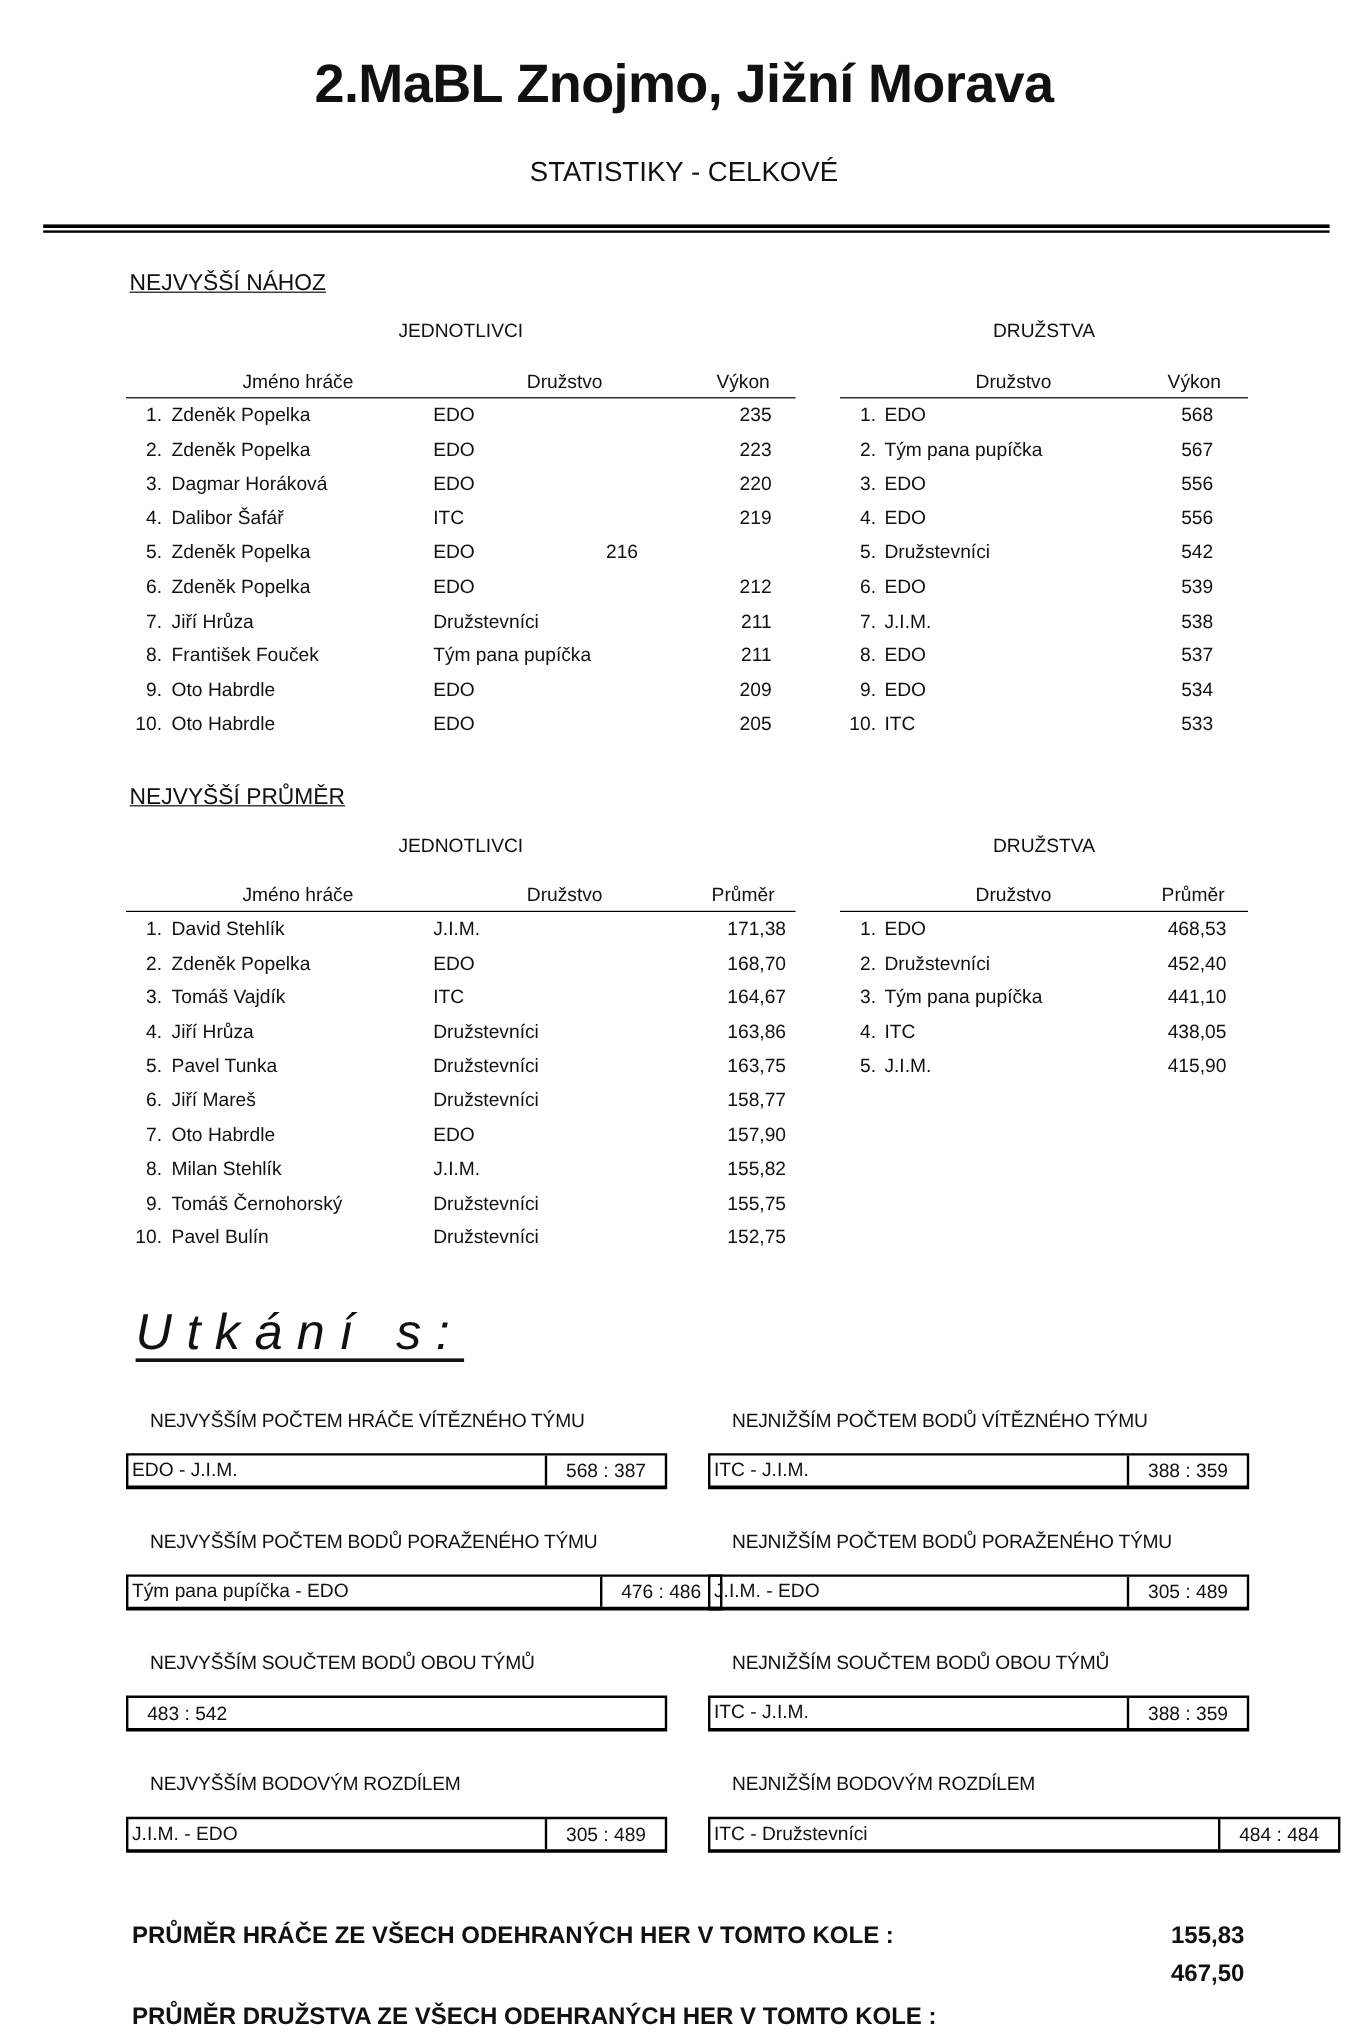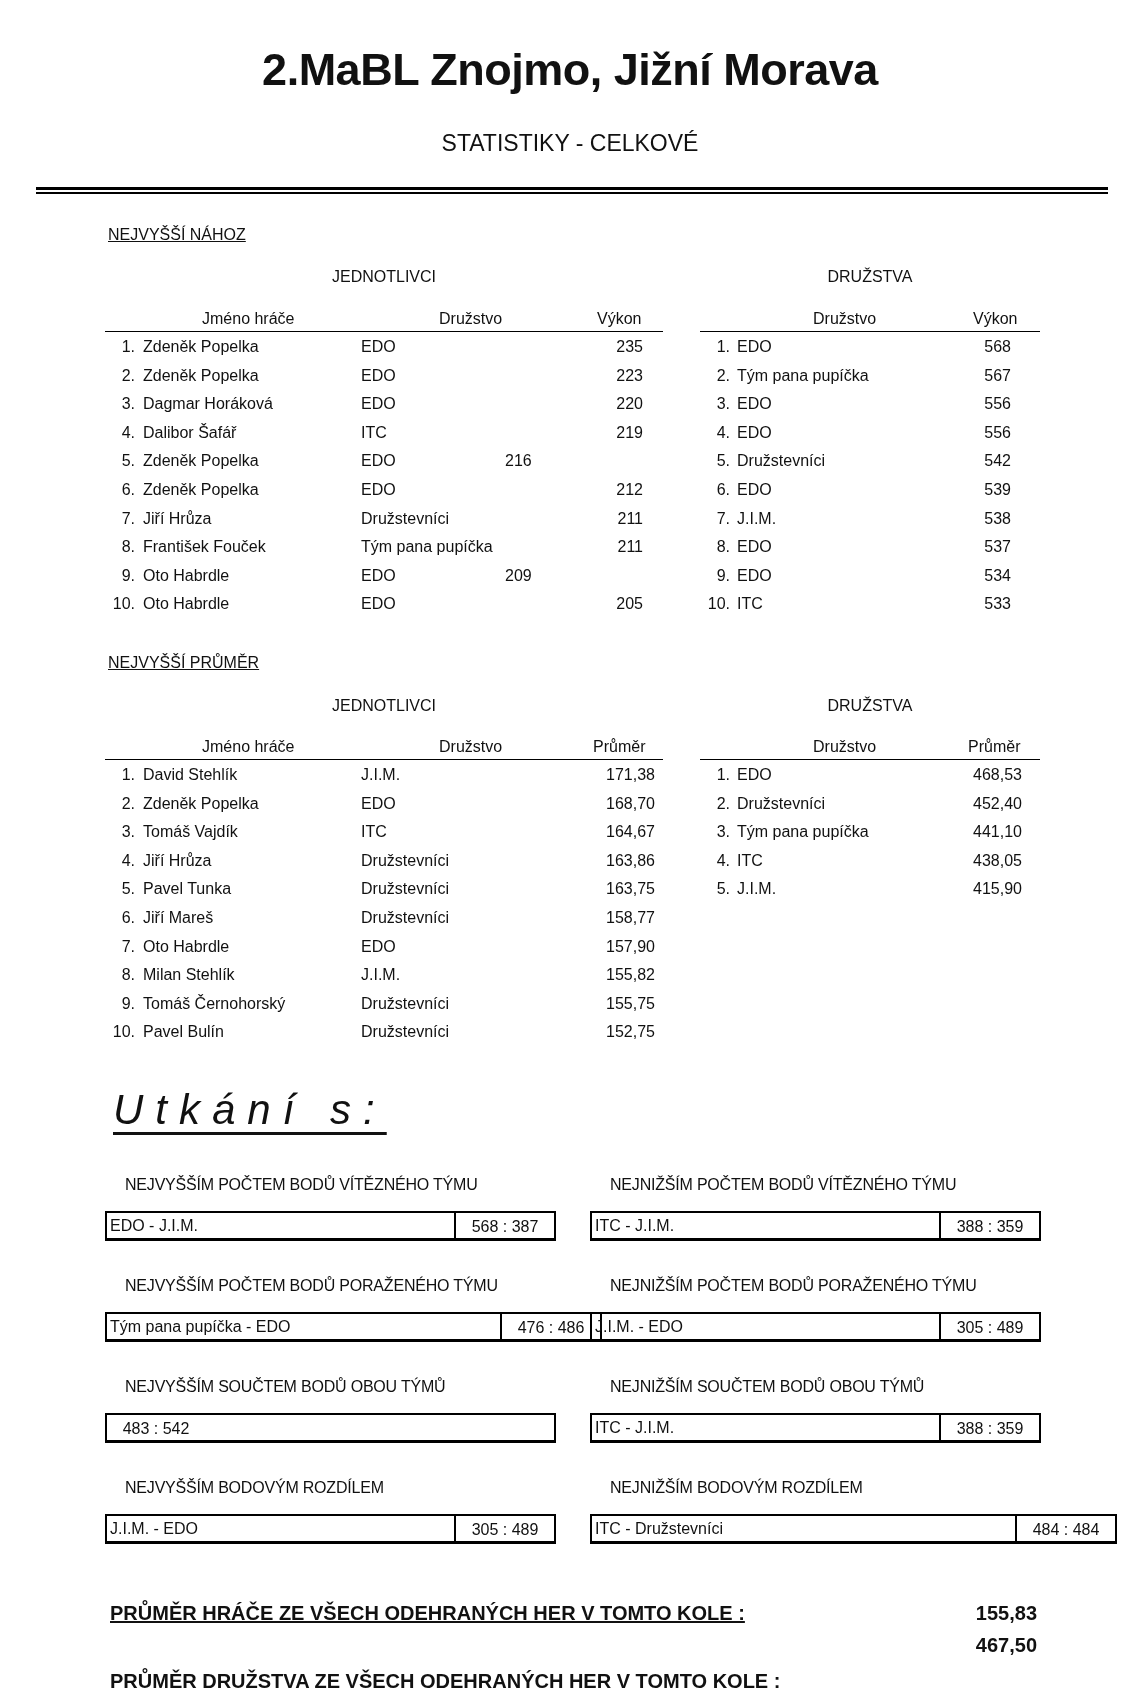--- a/index.html
+++ b/index.html
@@ -2,21 +2,21 @@
 <html><head>
 <meta charset="utf-8">
 <style>
   * { box-sizing: border-box; margin: 0; padding: 0; }
   html, body { width: 1140px; height: 1699px; background: #fff; }
   body { font-family: "Liberation Sans", sans-serif; color: #111; position: relative; overflow: hidden; }
   .abs { position: absolute; }
   .title { left: 0; width: 1140px; top: 44px; text-align: center; font-size: 45px; font-weight: bold; letter-spacing: -0.5px; }
   .subtitle { left: 0; width: 1140px; top: 130px; text-align: center; font-size: 23px; }
   .dbl-rule { left: 36px; width: 1072px; top: 187px; height: 7px; border-top: 3px solid #000; border-bottom: 2px solid #000; }
-  .section-h { font-size: 16px; text-decoration: underline; }
+  .section-h { font-size: 19px; text-decoration: underline; }
   .group-h { font-size: 16px; text-align: center; }
   .tbl { font-size: 16px; }
   .tbl .hdr { position: relative; height: 26px; border-bottom: 1px solid #000; }
   .tbl .hdr span { position: absolute; top: 4px; }
   .tbl .row { position: relative; height: 28.6px; }
   .tbl .row span { position: absolute; top: 6px; white-space: nowrap; }
   .num { text-align: right; }
   .utk { left: 113px; top: 1086px; font-size: 42px; font-style: italic; letter-spacing: 12px; text-decoration: underline; text-decoration-thickness: 3px; text-underline-offset: 8px; }
   .mlabel { font-size: 16px; letter-spacing: -0.2px; }
   .mbox { height: 30px; border: 2px solid #000; border-bottom-width: 3px; display: flex; font-size: 16px; }
@@ -86,21 +86,21 @@
     <div class="row">
       <span style="left:0;width:30px;text-align:right;">8.</span>
       <span style="left:38px;">František Fouček</span>
       <span style="left:256px;">Tým pana pupíčka</span>
       <span style="left:400px;width:138px;text-align:right;">211</span>
     </div>
     <div class="row">
       <span style="left:0;width:30px;text-align:right;">9.</span>
       <span style="left:38px;">Oto Habrdle</span>
       <span style="left:256px;">EDO</span>
-      <span style="left:400px;width:138px;text-align:left;">209</span>
+      <span style="left:400px;width:138px;text-align:right;">209</span>
     </div>
     <div class="row">
       <span style="left:0;width:30px;text-align:right;">10.</span>
       <span style="left:38px;">Oto Habrdle</span>
       <span style="left:256px;">EDO</span>
       <span style="left:400px;width:138px;text-align:right;">205</span>
     </div>
   </div>
 
 <div class="abs tbl" id="nahoz-team" style="left:700px; top:306px; width:340px;">
@@ -259,21 +259,21 @@
     </div>
     <div class="row">
       <span style="left:0;width:30px;text-align:right;">5.</span>
       <span style="left:37px;">J.I.M.</span>
       <span style="left:200px;width:122px;text-align:right;">415,90</span>
     </div>
   </div>
 
 <div class="abs utk">Utkání s:</div>
 <div id="matches">
-    <div class="abs mlabel" style="left:125px; top:1176px;">NEJVYŠŠÍM POČTEM BODŮ VÍTĚZNÉHO TÝMU</div>
+    <div class="abs mlabel" style="left:125px; top:1176px;">NEJVYŠŠÍM POČTEM HRÁČE VÍTĚZNÉHO TÝMU</div>
     <div class="abs mbox" style="left:105px; top:1211px; width:451px;">
       <div class="teams">EDO - J.I.M.</div>
       <div class="score">568 : 387</div>
     </div>
     <div class="abs mlabel" style="left:610px; top:1176px;">NEJNIŽŠÍM POČTEM BODŮ VÍTĚZNÉHO TÝMU</div>
     <div class="abs mbox" style="left:590px; top:1211px; width:451px;">
       <div class="teams">ITC - J.I.M.</div>
       <div class="score">388 : 359</div>
     </div>
     <div class="abs mlabel" style="left:125px; top:1277px;">NEJVYŠŠÍM POČTEM BODŮ PORAŽENÉHO TÝMU</div>
@@ -300,16 +300,16 @@
       <div class="teams">J.I.M. - EDO</div>
       <div class="score">305 : 489</div>
     </div>
     <div class="abs mlabel" style="left:610px; top:1479px;">NEJNIŽŠÍM BODOVÝM ROZDÍLEM</div>
     <div class="abs mbox" style="left:590px; top:1514px; width:527px;">
       <div class="teams">ITC - Družstevníci</div>
       <div class="score">484 : 484</div>
     </div>
   </div>
 
-<div class="abs foot" style="left:110px; top:1602px;text-decoration:underline;">PRŮMĚR HRÁČE ZE VŠECH ODEHRANÝCH HER V TOMTO KOLE :</div>
+<div class="abs foot" style="left:110px; top:1602px;">PRŮMĚR HRÁČE ZE VŠECH ODEHRANÝCH HER V TOMTO KOLE :</div>
 <div class="abs foot num" style="left:900px; width:137px; top:1602px;">155,83</div>
 <div class="abs foot" style="left:110px; top:1634px;margin-top:36px;">PRŮMĚR DRUŽSTVA ZE VŠECH ODEHRANÝCH HER V TOMTO KOLE :</div>
 <div class="abs foot num" style="left:900px; width:137px; top:1634px;">467,50</div>
 
 </body></html>

